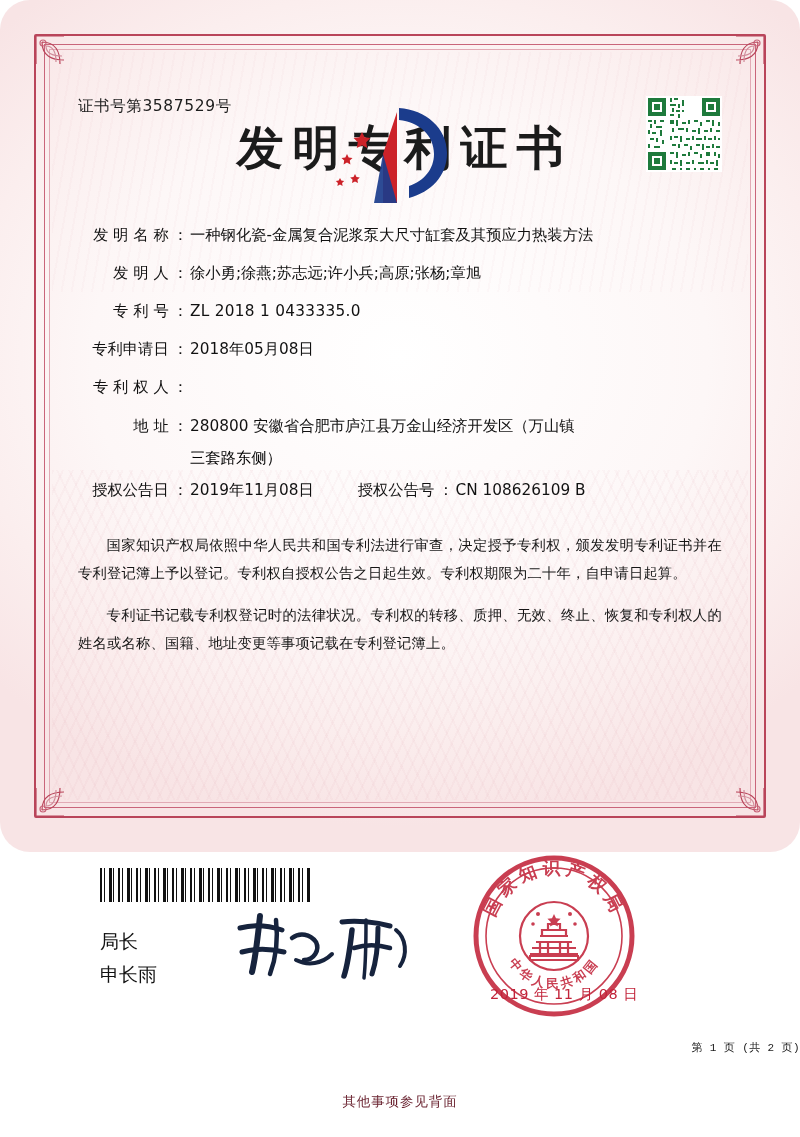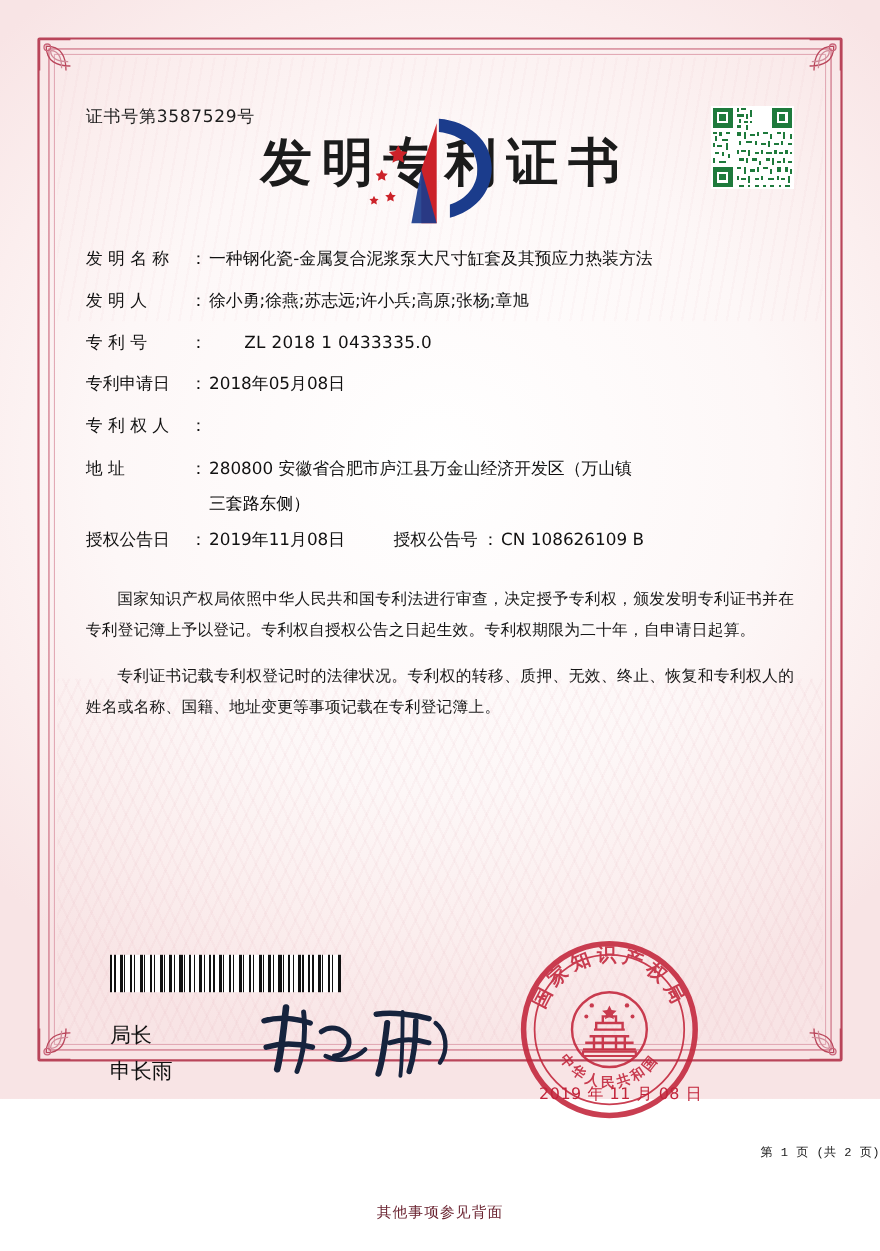--- a/index.html
+++ b/index.html
@@ -7,24 +7,25 @@
   body {
     width: 800px; height: 1137px;
     font-family: "DejaVu Sans", "Liberation Sans", sans-serif;
     background: #ffffff;
     overflow: hidden;
   }
 
   
   .page {
     position: relative;
-    width: 800px; height: 999px;
+    width: 800px; height: 852px;
     background:
       radial-gradient(ellipse 70% 55% at 50% 42%, #ffffff 0%, #fdf7f7 55%, #fbeeee 78%, #f8e4e5 100%),
       linear-gradient(#fdf6f6, #fbeced);
+    border-radius: 30px;
   }
 
   
   .border-outer {
     position: absolute;
     left: 34px; top: 34px; right: 34px; bottom: 34px;
     border: 2px solid #b9455a;
     border-radius: 2px;
   }
   .border-inner {
@@ -107,27 +108,27 @@
     display: flex;
     align-items: flex-start;
     font-size: 15.3px;
     color: #111;
     line-height: 1.65;
     padding: 6.5px 0;
   }
   .row .label {
     flex: 0 0 112px;
     display: flex;
-    justify-content: space-between;
+    justify-content: flex-end;
     letter-spacing: 0;
     white-space: nowrap;
   }
   .row .colon { margin: 0 2px 0 4px; }
   .row .value { flex: 1; }
-  .row .value.mono { font-family: "DejaVu Sans", sans-serif; letter-spacing: 0.3px; margin-left: 32px; }
+  .row .value.mono { font-family: "DejaVu Sans", sans-serif; letter-spacing: 0.3px; }
   .row.two-col { display: flex; }
   .row.two-col .seg2-label { margin-left: 44px; flex: 0 0 auto; white-space: nowrap; }
   .sub-line { margin-left: 112px; font-size: 15.3px; line-height: 1.7; }
 
   
   .paras { margin-top: 22px; }
   .para {
     font-size: 14.3px;
     color: #161616;
     line-height: 1.95;

